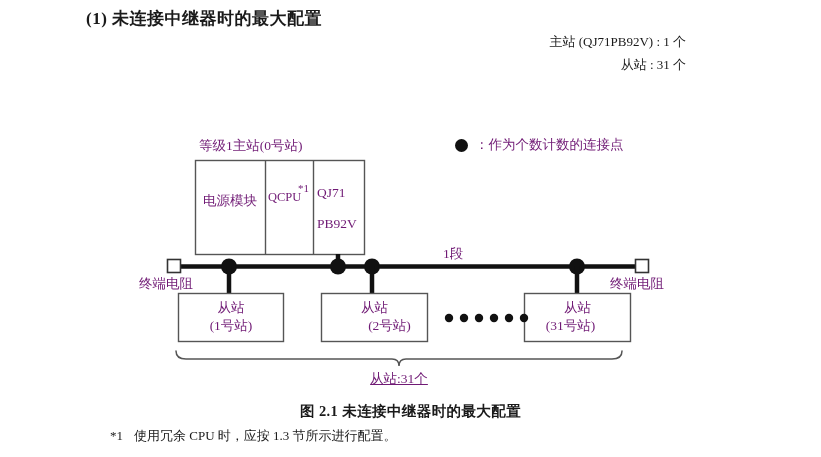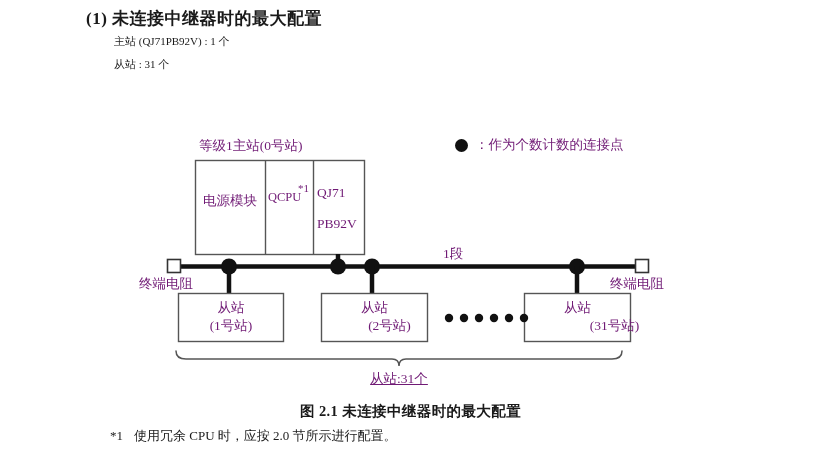--- a/index.html
+++ b/index.html
@@ -24,24 +24,25 @@
     width: 600px;
   }
   #section-title {
     font-size: 17px;
     font-weight: bold;
     letter-spacing: 0.5px;
     line-height: 22px;
     white-space: nowrap;
   }
   .spec-line {
-    font-size: 11px;
+    font-size: 13px;
     line-height: 23px;
     margin-left: 28px;
     white-space: nowrap;
+    text-align: right;
   }
 
   
   #diagram {
     position: absolute;
     left: 0;
     top: 0;
     width: 821px;
     height: 457px;
   }
@@ -177,22 +178,22 @@
   <div class="dg-label" style="left:139px; top:276px;">终端电阻</div>
   <div class="dg-label" style="left:610px; top:276px;">终端电阻</div>
 
   <div class="dg-label dg-center" style="left:178px; top:299px; width:106px;">从站</div>
   <div class="dg-label dg-center" style="left:178px; top:317px; width:106px;">(1号站)</div>
 
   <div class="dg-label dg-center" style="left:321px; top:299px; width:107px;">从站</div>
   <div class="dg-label dg-center" style="left:336px; top:317px; width:107px;">(2号站)</div>
 
   <div class="dg-label dg-center" style="left:524px; top:299px; width:107px;">从站</div>
-  <div class="dg-label dg-center" style="left:524px; top:317px; width:93px;padding-left:44px;">(31号站)</div>
+  <div class="dg-label dg-center" style="left:524px; top:317px; width:93px;">(31号站)</div>
 
   <div class="dg-label dg-center" style="left:339px; top:370px; width:120px;text-decoration:underline;">从站:31个</div>
 </div>
 
 <div id="figure-caption">图 2.1  未连接中继器时的最大配置</div>
 
 <div id="footnote">
-  <span id="footnote-marker">*1</span><span>使用冗余 CPU 时，应按 2.0 节所示进行配置。</span>
+  <span id="footnote-marker">*1</span><span>使用冗余 CPU 时，应按 1.3 节所示进行配置。</span>
 </div>
 
 </body></html>

